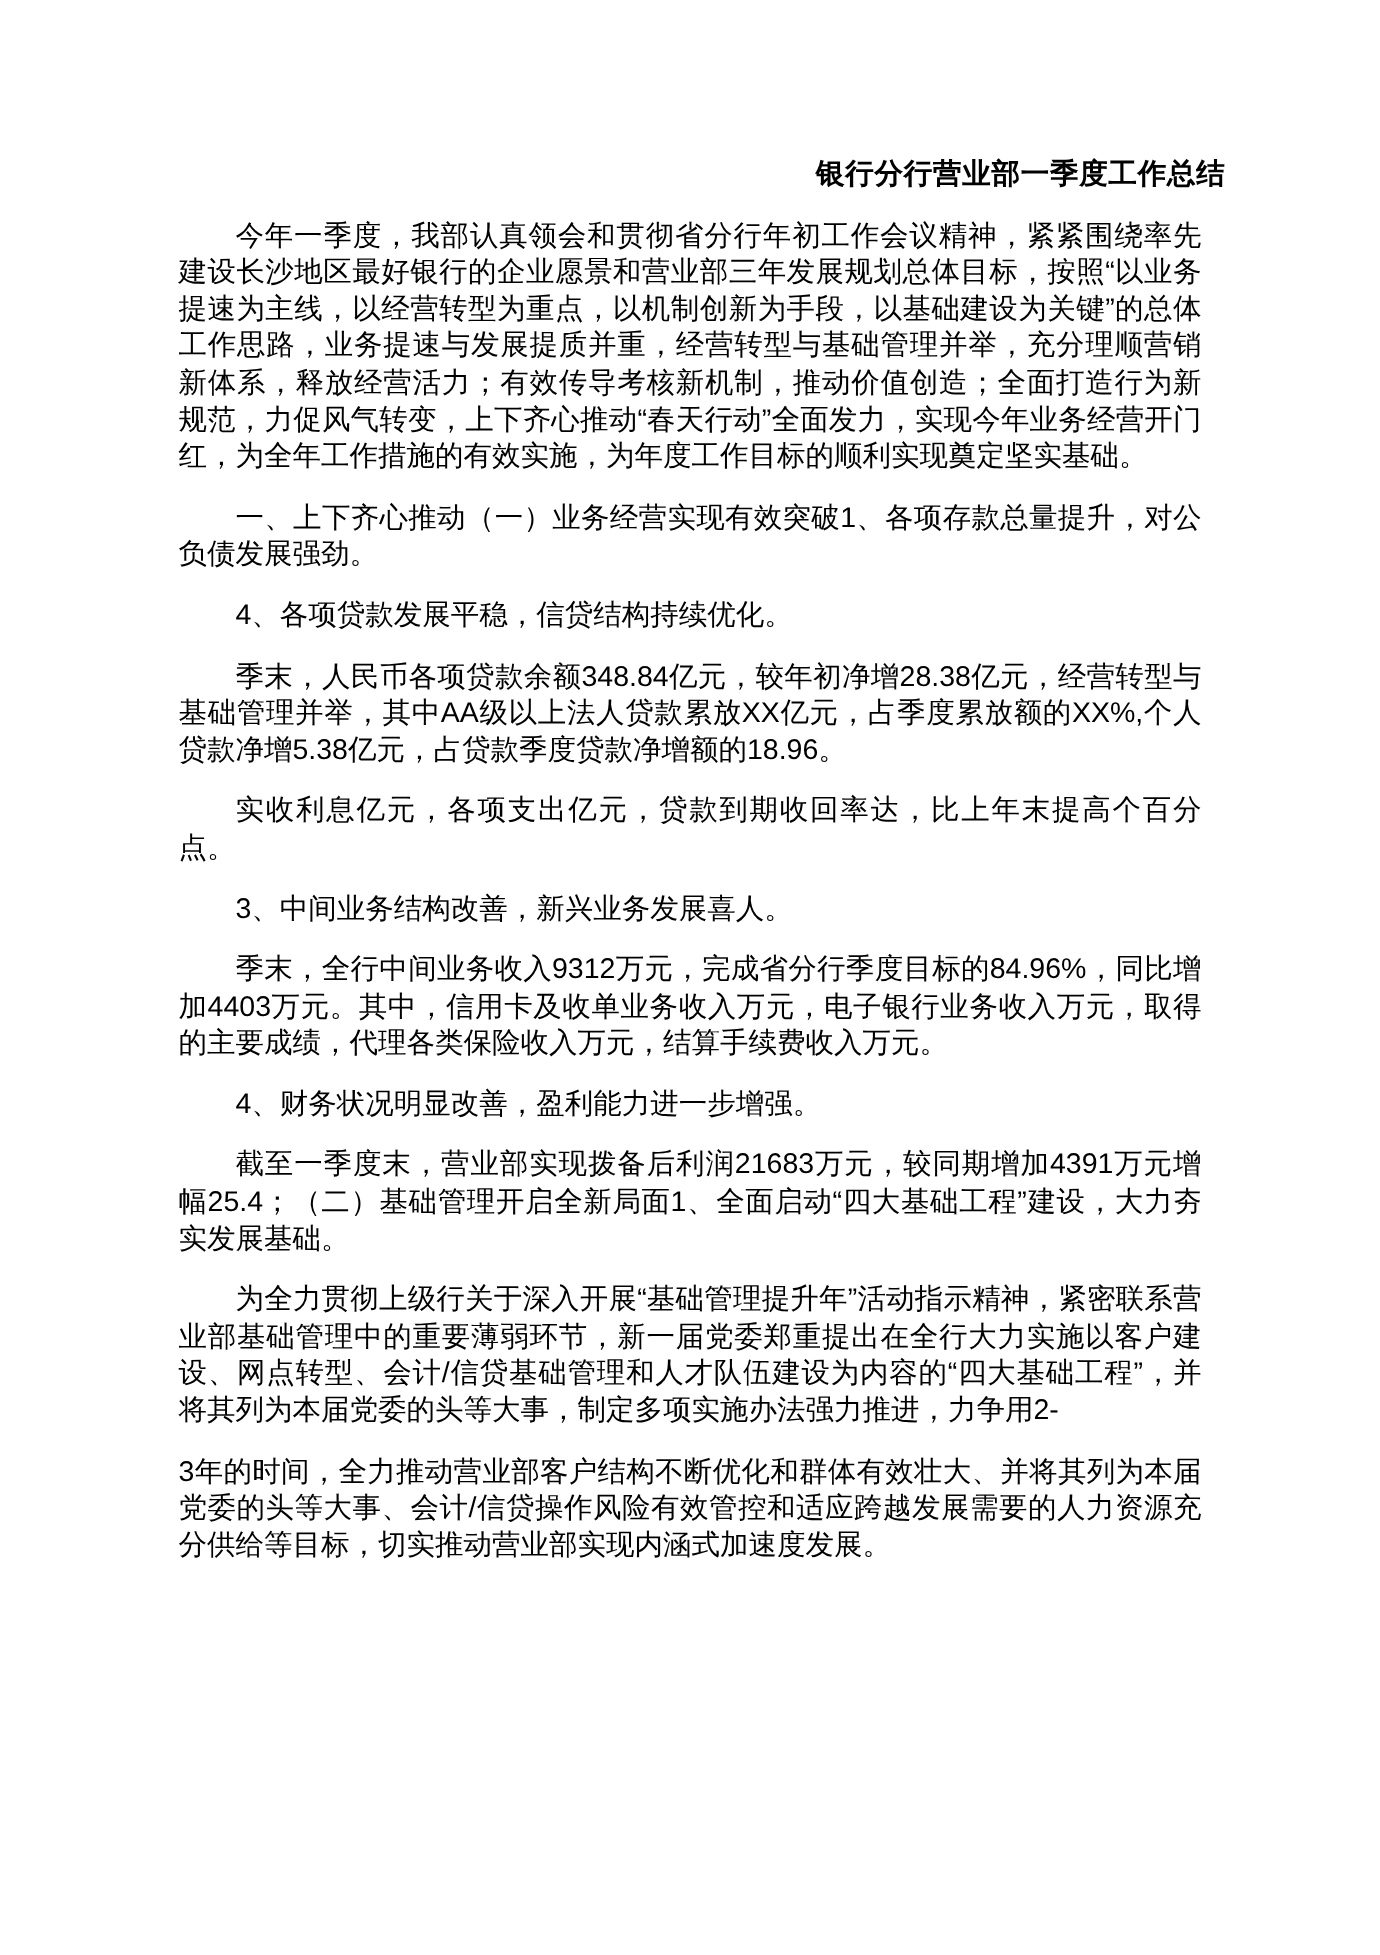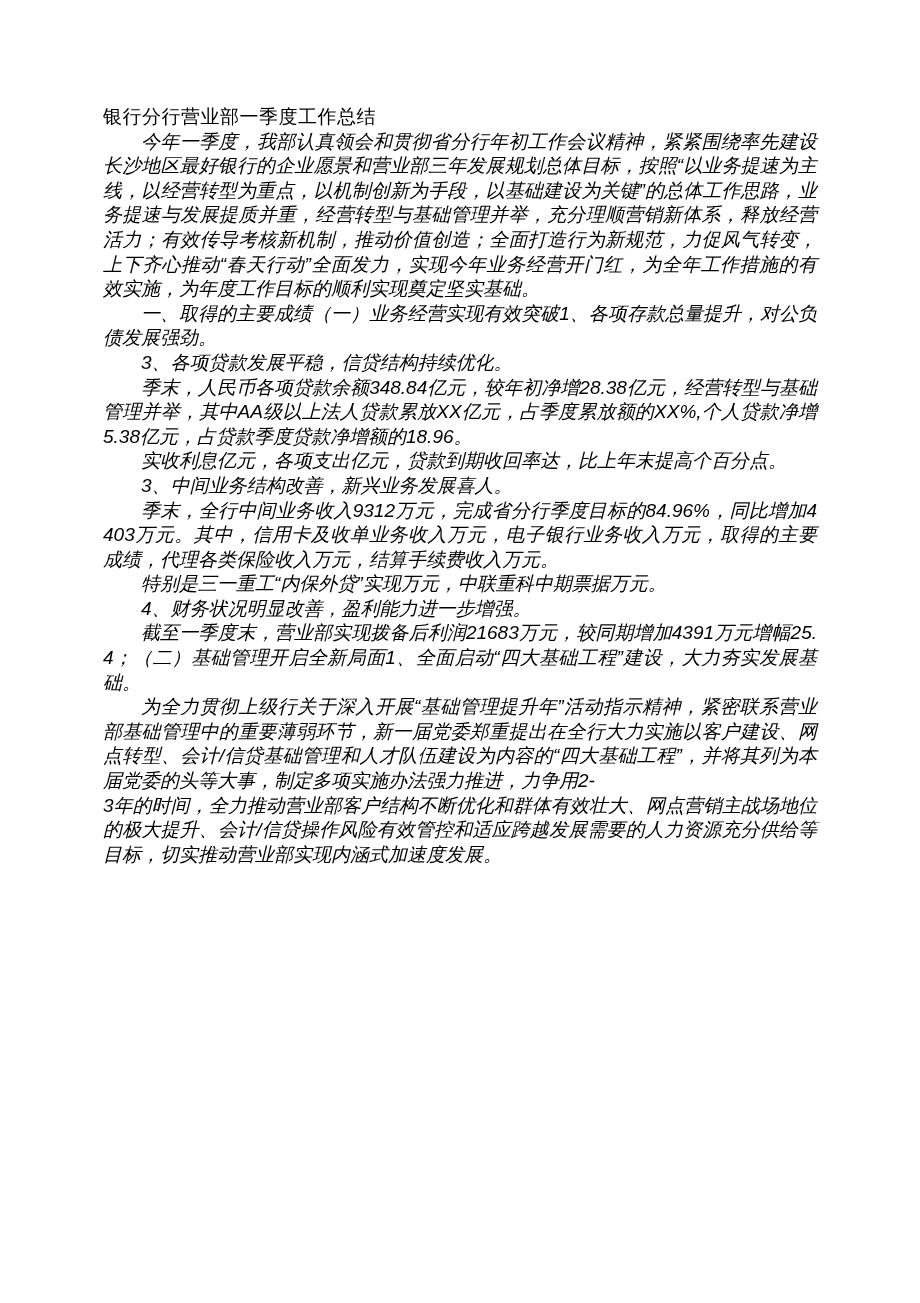--- a/index.html
+++ b/index.html
@@ -18,49 +18,47 @@
     box-sizing: border-box;
     width: 920px;
     height: 1303px;
     background: #ffffff;
     padding: 105px 103px 0 103px;
   }
   .doc-title {
     margin: 0;
     font-size: 19px;
     line-height: 24.6px;
-    font-weight: normal;
-    text-align: left;
+    font-weight: bold;
+    text-align: right;
     letter-spacing: 0.5px;
   }
   .para {
-    margin: 0;
+    margin: 16px;
     font-size: 19px;
     line-height: 24.6px;
     text-align: justify;
     text-indent: 2em;
     word-break: break-all;
-    font-style: italic;
   }
   .para.no-indent {
     text-indent: 0;
   }
 </style>
 </head>
 <body>
 
 <div class="page">
   <h1 class="doc-title">银行分行营业部一季度工作总结</h1>
   <div id="doc-body">
       <p class="para">今年一季度，我部认真领会和贯彻省分行年初工作会议精神，紧紧围绕率先建设长沙地区最好银行的企业愿景和营业部三年发展规划总体目标，按照“以业务提速为主线，以经营转型为重点，以机制创新为手段，以基础建设为关键”的总体工作思路，业务提速与发展提质并重，经营转型与基础管理并举，充分理顺营销新体系，释放经营活力；有效传导考核新机制，推动价值创造；全面打造行为新规范，力促风气转变，上下齐心推动“春天行动”全面发力，实现今年业务经营开门红，为全年工作措施的有效实施，为年度工作目标的顺利实现奠定坚实基础。</p>
-      <p class="para">一、取得的主要成绩（一）业务经营实现有效突破1、各项存款总量提升，对公负债发展强劲。</p>
-      <p class="para">3、各项贷款发展平稳，信贷结构持续优化。</p>
+      <p class="para">一、上下齐心推动（一）业务经营实现有效突破1、各项存款总量提升，对公负债发展强劲。</p>
+      <p class="para">4、各项贷款发展平稳，信贷结构持续优化。</p>
       <p class="para">季末，人民币各项贷款余额348.84亿元，较年初净增28.38亿元，经营转型与基础管理并举，其中AA级以上法人贷款累放XX亿元，占季度累放额的XX%,个人贷款净增5.38亿元，占贷款季度贷款净增额的18.96。</p>
       <p class="para">实收利息亿元，各项支出亿元，贷款到期收回率达，比上年末提高个百分点。</p>
       <p class="para">3、中间业务结构改善，新兴业务发展喜人。</p>
       <p class="para">季末，全行中间业务收入9312万元，完成省分行季度目标的84.96%，同比增加4403万元。其中，信用卡及收单业务收入万元，电子银行业务收入万元，取得的主要成绩，代理各类保险收入万元，结算手续费收入万元。</p>
-      <p class="para">特别是三一重工“内保外贷”实现万元，中联重科中期票据万元。</p>
       <p class="para">4、财务状况明显改善，盈利能力进一步增强。</p>
       <p class="para">截至一季度末，营业部实现拨备后利润21683万元，较同期增加4391万元增幅25.4；（二）基础管理开启全新局面1、全面启动“四大基础工程”建设，大力夯实发展基础。</p>
       <p class="para">为全力贯彻上级行关于深入开展“基础管理提升年”活动指示精神，紧密联系营业部基础管理中的重要薄弱环节，新一届党委郑重提出在全行大力实施以客户建设、网点转型、会计/信贷基础管理和人才队伍建设为内容的“四大基础工程”，并将其列为本届党委的头等大事，制定多项实施办法强力推进，力争用2-</p>
-      <p class="para no-indent">3年的时间，全力推动营业部客户结构不断优化和群体有效壮大、网点营销主战场地位的极大提升、会计/信贷操作风险有效管控和适应跨越发展需要的人力资源充分供给等目标，切实推动营业部实现内涵式加速度发展。</p>
+      <p class="para no-indent">3年的时间，全力推动营业部客户结构不断优化和群体有效壮大、并将其列为本届党委的头等大事、会计/信贷操作风险有效管控和适应跨越发展需要的人力资源充分供给等目标，切实推动营业部实现内涵式加速度发展。</p>
     </div>
 </div>
 
 </body></html>

